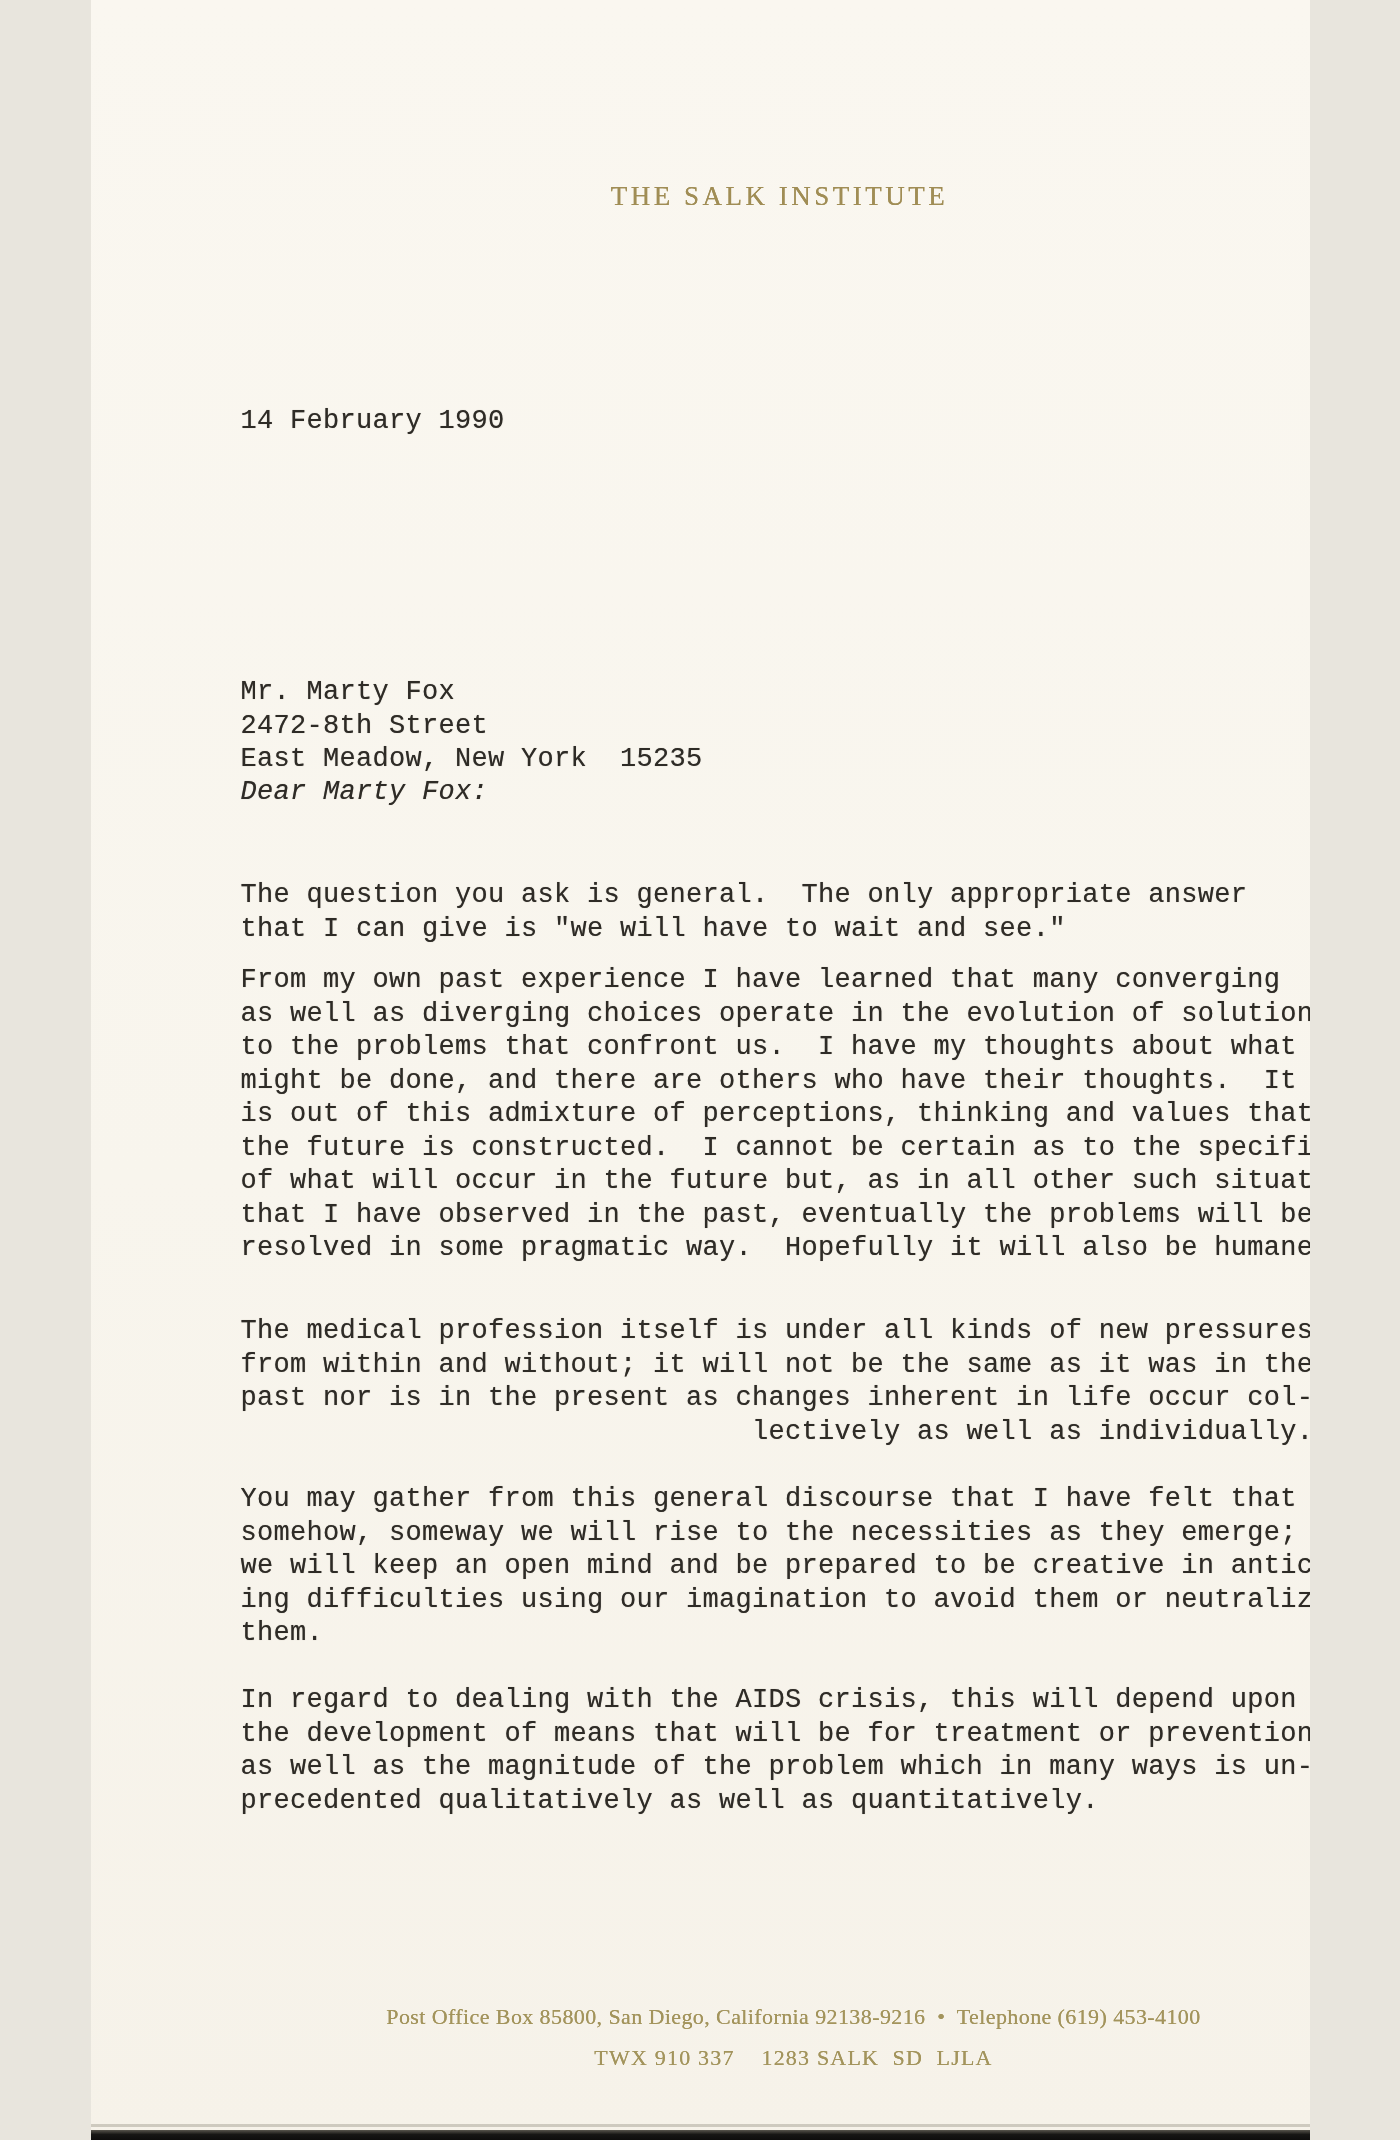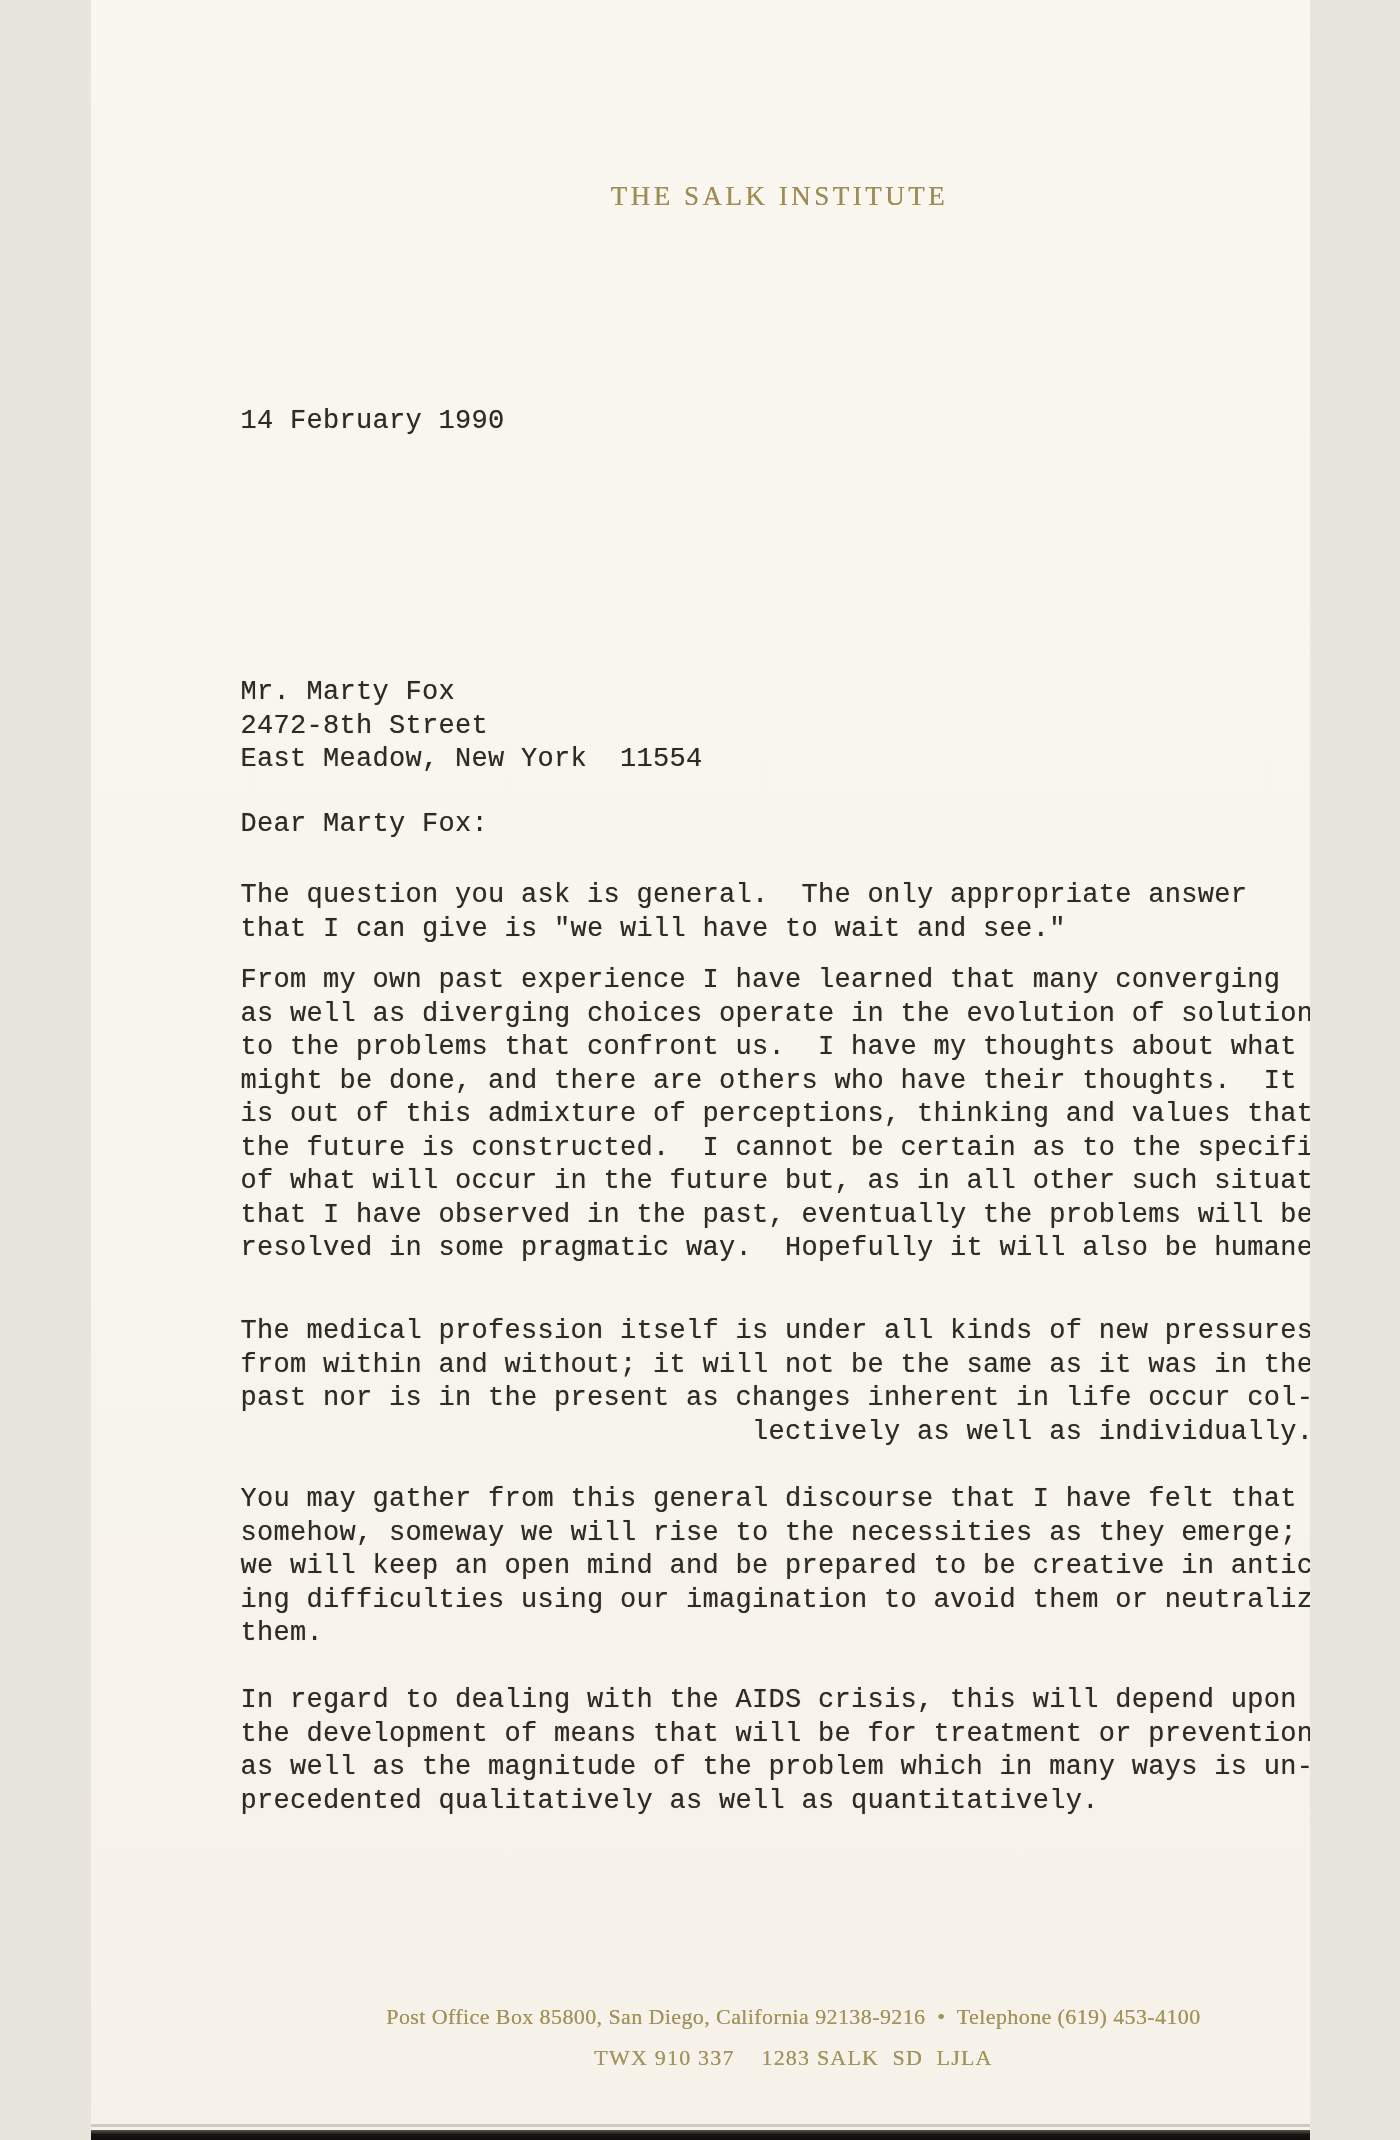--- a/index.html
+++ b/index.html
@@ -34,21 +34,21 @@
     left: 150px;
     white-space: pre;
     font-size: 27px;
     line-height: 33.5px;
     letter-spacing: 0.3px;
     color: #2e2b26;
     text-shadow: 0 0 0.7px rgba(40,36,30,0.55);
   }
   .date-line    { top: 405px; }
   .address-blk  { top: 676px; }
-  .salutation   { top: 808px; }
+  .salutation   { top: 776px; font-style: italic; }
   .para-1       { top: 879px; }
   .para-2       { top: 964px; }
   .para-3       { top: 1315px; text-align: right; }
   .para-4       { top: 1483px; }
   .para-5       { top: 1684px; }
   .footer {
     position: absolute;
     top: 2004px;
     left: 14px;
     width: 1378px;
@@ -112,21 +112,21 @@
 <div class="page">
 
   <div class="wordmark">THE SALK INSTITUTE</div>
 
   <div class="typed date-line">14 February 1990</div>
 
   <div class="speck"></div>
 
   <div class="typed address-blk">Mr. Marty Fox
 2472-8th Street
-East Meadow, New York  11554</div>
+East Meadow, New York  15235</div>
 
   <div class="typed salutation">Dear Marty Fox:</div>
 
   <div class="typed para-1">The question you ask is general.  The only appropriate answer
 that I can give is "we will have to wait and see."</div>
 
   <div class="typed para-2">From my own past experience I have learned that many converging
 as well as diverging choices operate in the evolution of solutions
 to the problems that confront us.  I have my thoughts about what
 might be done, and there are others who have their thoughts.  It

